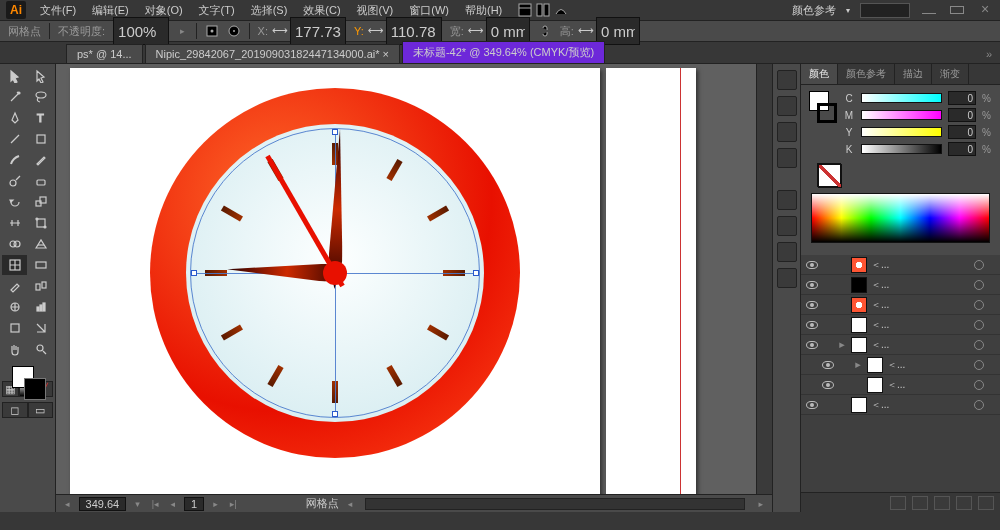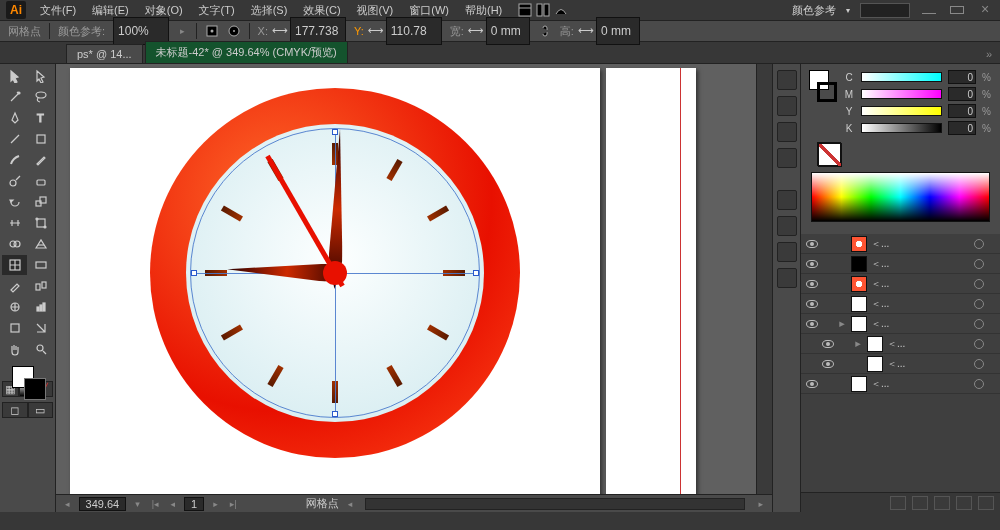--- a/index.html
+++ b/index.html
@@ -12,29 +12,29 @@
 .essentials{margin-left:auto;display:flex;align-items:center;gap:10px}
 .essentials input{background:#222;border:1px solid #555;color:#ccc;height:15px;width:50px;padding:0 4px}
 .winbtn{width:18px;height:14px;display:inline-block;position:relative}
 .winbtn::before{content:"";position:absolute;inset:3px 2px;border:1px solid #888}
 .winbtn.min::before{border:none;border-bottom:1px solid #888;inset:auto 2px 3px 2px;height:0}
 .winbtn.cls::before{border:none}
 .winbtn.cls::after{content:"×";position:absolute;inset:0;text-align:center;line-height:12px;color:#888;font-size:14px}
 
 .optbar{height:22px;background:#4a4a4a;display:flex;align-items:center;padding:0 8px;gap:8px;border-top:1px solid #222;border-bottom:1px solid #222;font-size:10px}
 .optbar .seg{display:flex;align-items:center;gap:4px}
-.optbar input{width:56px;height:28px;background:#2a2a2a;border:1px solid #111;color:#ccc;padding:0 4px;font-size:12px}
+.optbar input{width:56px;height:28px;background:#2a2a2a;border:1px solid #111;color:#ccc;padding:0 4px;font-size:15px}
 .optbar .lbl{color:#999}
 .divv{width:1px;height:16px;background:#222}
 .ic{width:14px;height:14px;display:inline-block;position:relative}
 .ic svg{width:14px;height:14px}
 
 .tabstrip{height:22px;background:#373737;display:flex;align-items:flex-end;padding-left:66px;gap:0;border-bottom:1px solid #222}
 .tab{padding:3px 10px;background:#4a4a4a;color:#bbb;font-size:10px;border:1px solid #222;border-bottom:none;margin-right:2px;display:flex;align-items:center;gap:6px}
-.tab.active{background:#14532d;color:#fff}
+.tab.active{background:#6d28d9;color:#fff}
 
 .main{display:flex;height:448px}
 
 .tools{width:56px;background:#4a4a4a;border-right:1px solid #222;display:grid;grid-template-columns:1fr 1fr;grid-auto-rows:20px;gap:1px;padding:2px;align-content:start}
 .tool{display:flex;align-items:center;justify-content:center;background:transparent;cursor:pointer}
 .tool svg{width:14px;height:14px;stroke:#ccc;fill:none;stroke-width:1.2}
 .swatches{grid-column:1/3;height:40px;display:flex;align-items:center;justify-content:center;position:relative;margin-top:4px}
 .sw-f{width:22px;height:22px;background:#fff;border:1px solid #000;position:absolute;left:10px;top:2px}
 .sw-b{width:22px;height:22px;background:#000;border:1px solid #777;position:absolute;left:22px;top:14px}
 .modebtns{grid-column:1/3;display:flex;gap:0}
@@ -133,21 +133,21 @@
     <input style="">
     <span class="winbtn min"></span>
     <span class="winbtn"></span>
     <span class="winbtn cls"></span>
   </div>
 </div>
 
 <div class="optbar">
   <span class="lbl">网格点</span>
   <div class="divv"></div>
-  <span class="lbl">颜色参考:</span>
+  <span class="lbl">不透明度:</span>
   <input value="100%" style="">
   <span class="arrow">▸</span>
   <div class="divv"></div>
   <span class="ic"><svg viewBox="0 0 14 14">
         <rect x="2" y="2" width="10" height="10" stroke="#aaa"></rect>
         <circle cx="7" cy="7" r="1.5" fill="#aaa"></circle>
       </svg></span>
   <span class="ic"><svg viewBox="0 0 14 14">
         <circle cx="7" cy="7" r="5" stroke="#aaa"></circle>
         <circle cx="7" cy="7" r="1" fill="#aaa"></circle>
@@ -174,20 +174,23 @@
   <div class="seg">
       <span class="lbl">高:</span>
       <span class="ic">⟷</span>
       <input style="width: 44px;" value="0 mm">
     </div>
 </div>
 
 <div class="tabstrip">
   <div class="tab">
       <span>ps* @ 14...</span>
+    </div>
+  <div class="tab">
+      <span>Nipic_29842067_20190903182447134000.ai* ×</span>
     </div>
   <div class="tab active">
       <span>未标题-42* @ 349.64% (CMYK/预览)</span>
     </div>
   <span style="margin-left:auto;padding:3px 8px;color:#888">»</span>
 </div>
 
 <div class="main">
 
   <div class="tools">
@@ -426,20 +429,26 @@
     <div class="di"></div>
     <div class="di"></div>
     <div style="height:10px"></div>
     <div class="di"></div>
     <div class="di"></div>
     <div class="di"></div>
     <div class="di"></div>
   </div>
 
   <div class="rpanels">
+    <div class="ptabs">
+      <span class="on">颜色</span>
+      <span>颜色参考</span>
+      <span>描边</span>
+      <span>渐变</span>
+    </div>
     <div class="colorpanel">
       <div style="float:left;width:28px;height:56px;position:relative;margin-right:6px">
         <div style="position:absolute;width:20px;height:20px;background:#fff;border:1px solid #000;left:0;top:0"></div>
         <div style="position:absolute;width:20px;height:20px;border:3px solid #000;left:8px;top:12px"></div>
       </div>
       <div class="crow">
           <span class="l">C</span>
           <div class="slider sC"></div>
           <input value="0" style="">
           <span class="pct">%</span>

